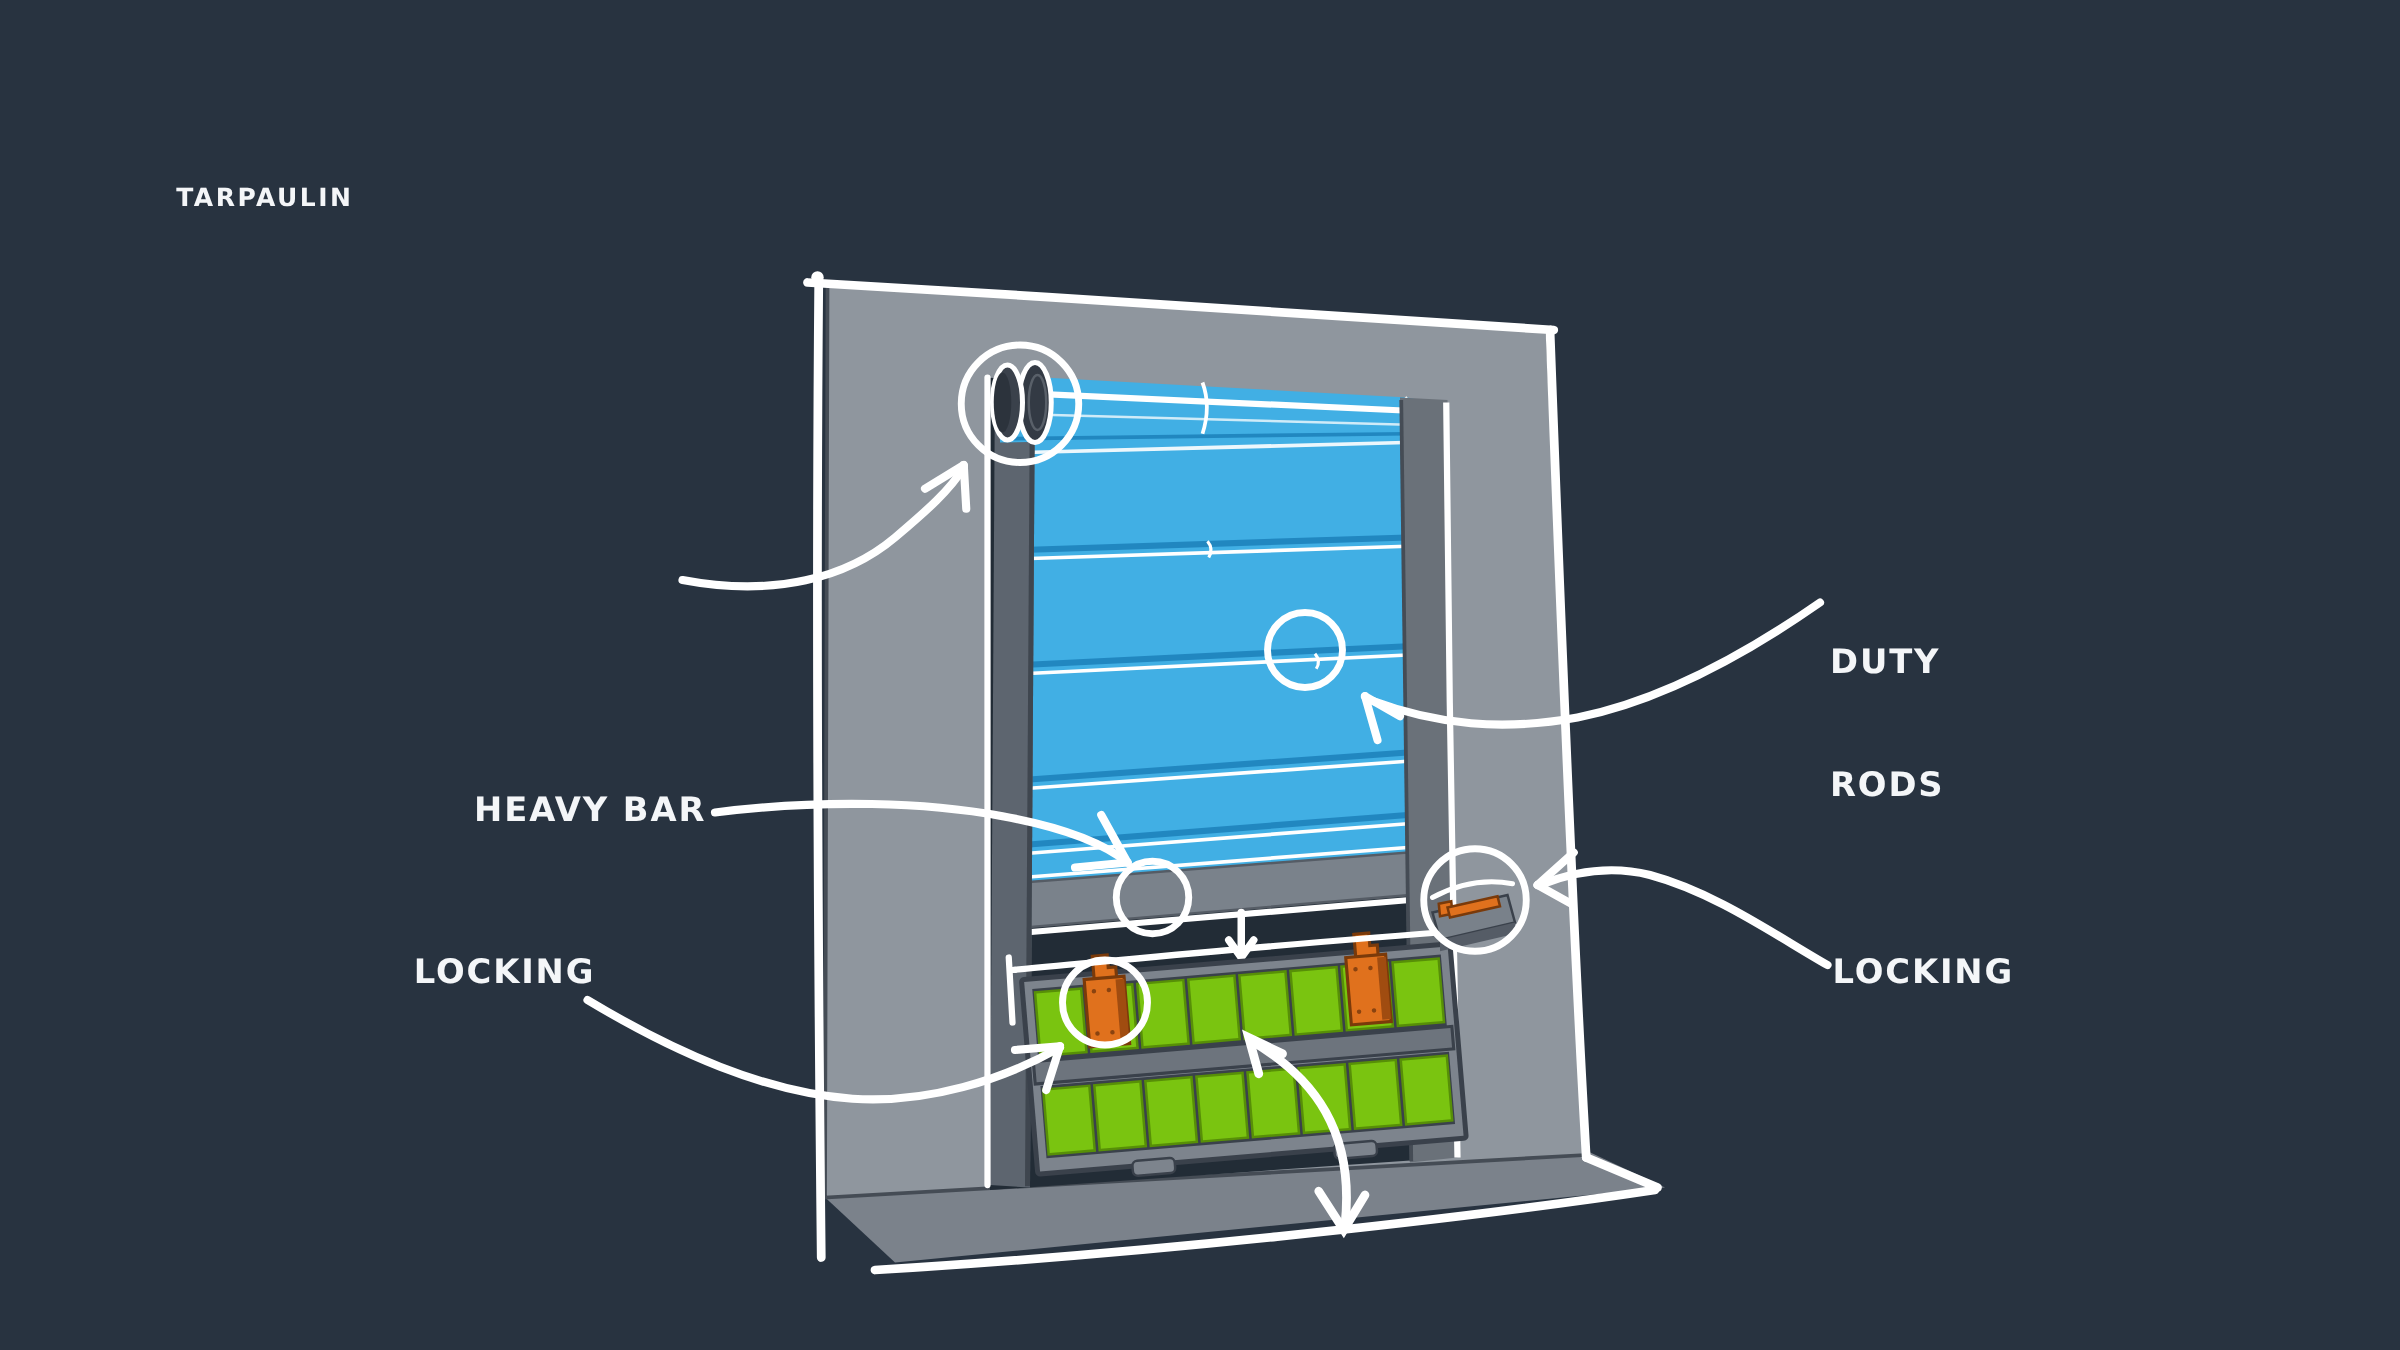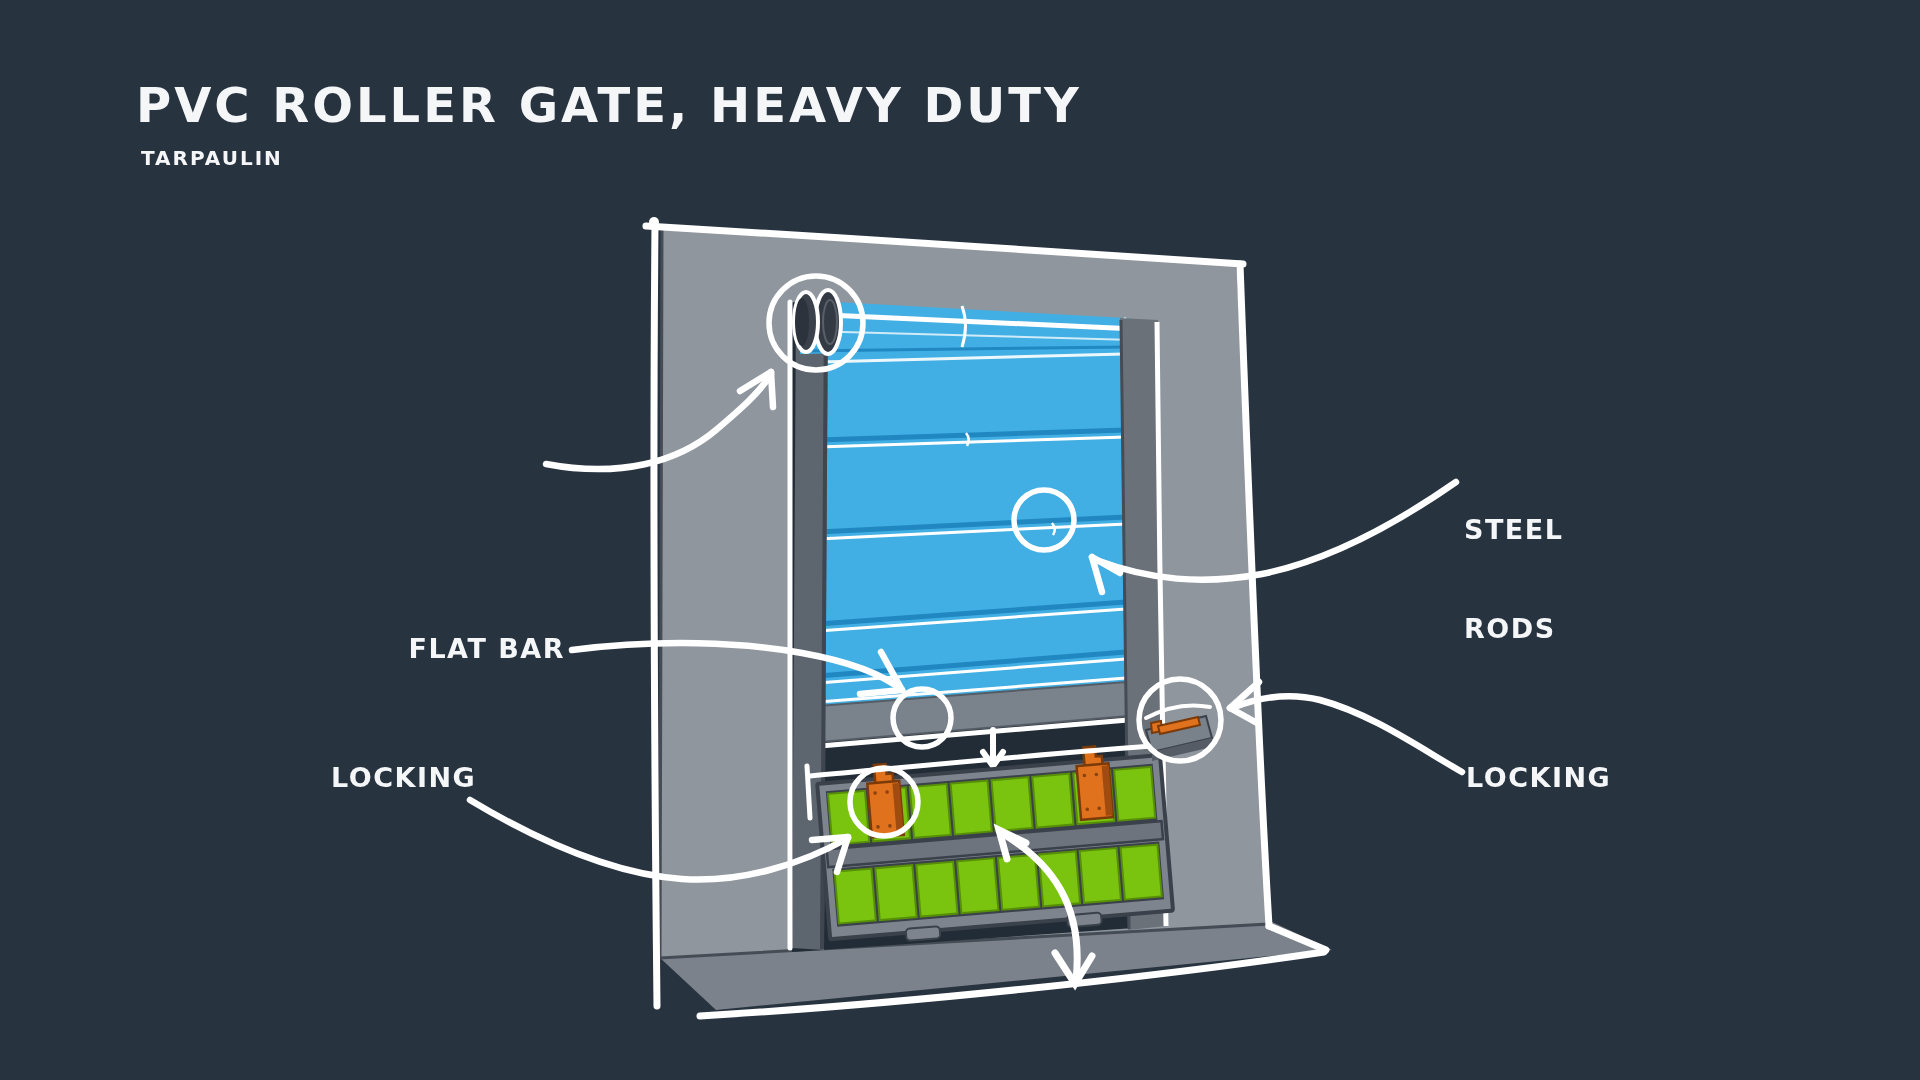--- a/index.html
+++ b/index.html
@@ -213,28 +213,27 @@
       <path d="M 1092 557 L 1102 592"></path>
     </g>
     <g>
       <path d="M 1462 772 C 1420 748 1372 714 1320 700 C 1292 693 1262 696 1232 708"></path>
       <path d="M 1230 708 L 1259 682"></path>
       <path d="M 1230 708 L 1257 723"></path>
     </g>
   </g>
 </svg>
 
-<div class="lbl title">PVC ROLLER GATE, HEAVY DUTY</div>
 <div class="lbl subtitle">TARPAULIN</div>
 
 
-<div class="lbl anno lbl-flatbar">FLAT BAR</div>
+<div class="lbl anno lbl-flatbar">HEAVY BAR</div>
 
 <div class="lbl anno lbl-locking-left">LOCKING</div>
 
 <div class="lbl anno lbl-steel">
-  <div>STEEL</div>
+  <div>DUTY</div>
   <div>RODS</div>
 </div>
 
 <div class="lbl anno lbl-locking-right">LOCKING</div>
 
 </div>
 
 </body></html>

